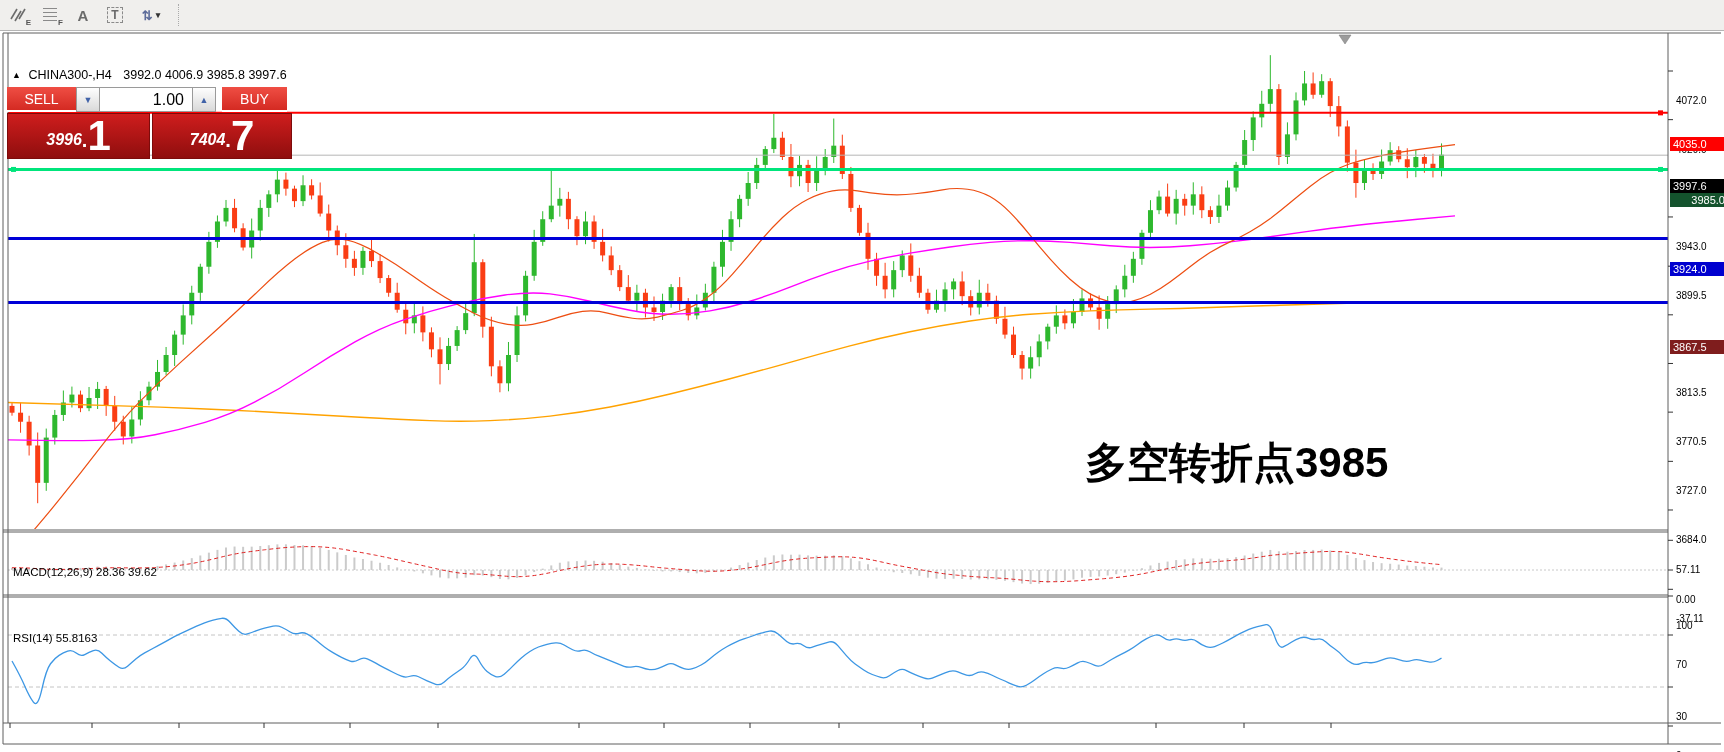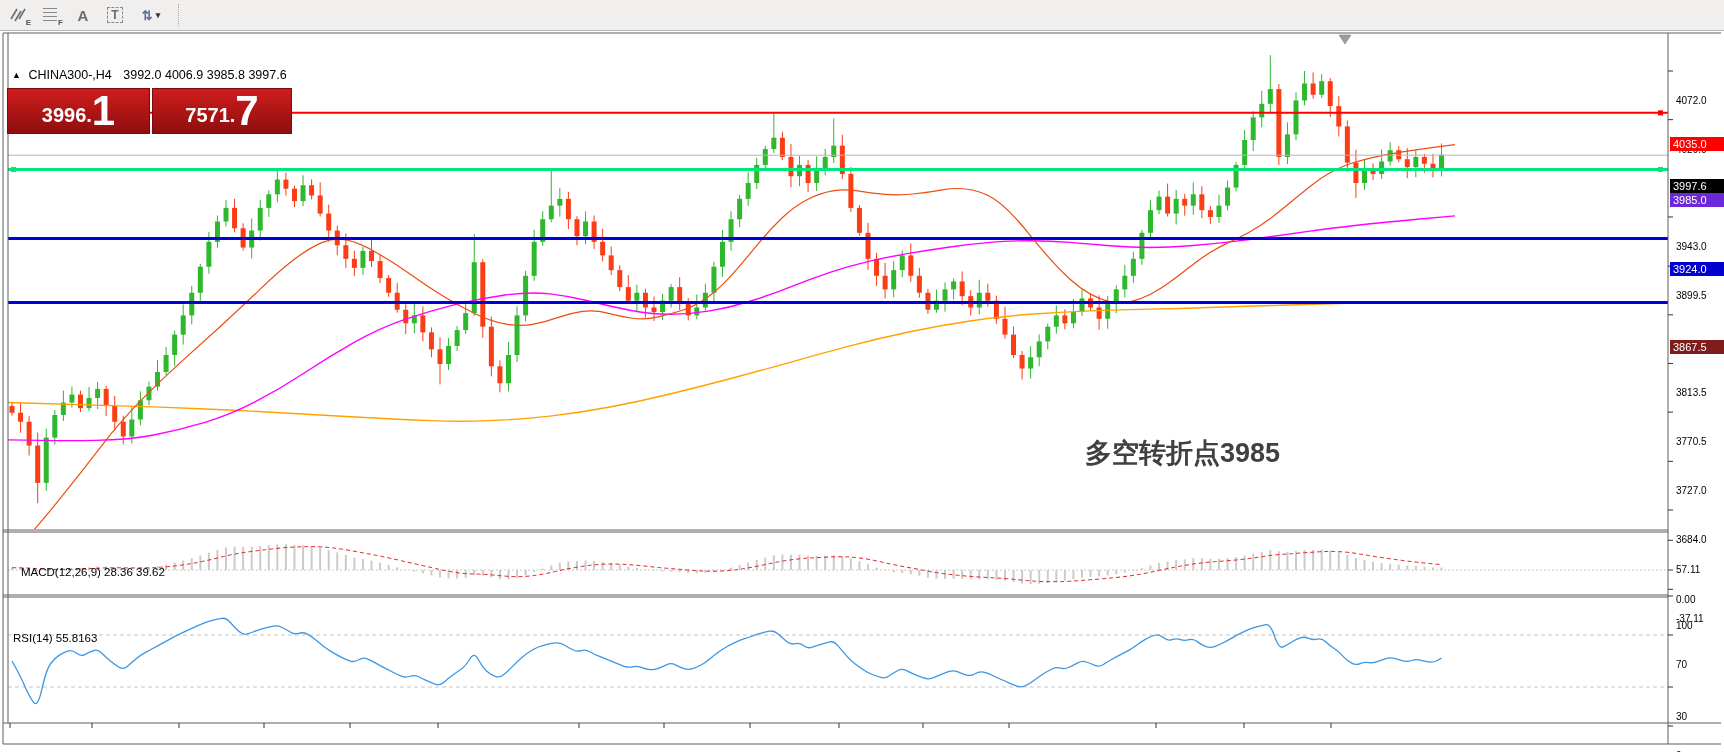--- a/index.html
+++ b/index.html
@@ -32,21 +32,21 @@
   .btn-buy{width:65px;margin-left:6px;}
   .spin-btn{width:24px;background:linear-gradient(#fefefe,#d9d9d9);border:1px solid #9a9a9a;color:#4062a8;
          font-size:9px;display:flex;align-items:center;justify-content:center;cursor:pointer;box-sizing:border-box;}
   #vol-input{width:92px;border:1px solid #9a9a9a;border-left:none;border-right:none;text-align:right;
          font-size:16px;font-family:"Liberation Sans",sans-serif;padding:0 8px 0 0;box-sizing:border-box;}
   .tp-row2{display:flex;margin-top:1px;height:46px;}
   .px-box{background:linear-gradient(#cf1d1d,#8f0e0e);border:1px solid #7d0b0b;color:#fff;
           display:flex;align-items:flex-end;justify-content:center;padding-bottom:3px;box-sizing:border-box;}
   .px-box.sell{width:143px;}
   .px-box.buy{width:140px;margin-left:2px;}
-  .pp{font-size:20px;font-weight:bold;line-height:30px;}
+  .pp{font-size:16px;font-weight:bold;line-height:30px;font-style:italic;}
   .pd{font-size:20px;font-weight:bold;line-height:30px;}
   .pb{font-size:42px;font-weight:bold;line-height:38px;}
   
   #annotation{position:absolute;z-index:5;font-weight:bold;font-family:sans-serif;white-space:nowrap;}
 </style>
 </head>
 <body>
 
 <div id="screen">
 
@@ -667,37 +667,44 @@
         <line x1="1331" y1="723" x2="1331" y2="728" stroke="#333"></line>
       </svg>
 
     <div id="symbol-title">
       <span class="tri">▲</span>
       <span>CHINA300-,H4</span>
       <span style="margin-left:8px;">3992.0 4006.9 3985.8 3997.6</span>
     </div>
 
     <div id="trade-panel">
+      <div class="tp-row1">
+        <div class="btn-sell">SELL</div>
+        <div class="spin-btn">▼</div>
+        <input id="vol-input" value="1.00" style="">
+        <div class="spin-btn">▲</div>
+        <div class="btn-buy">BUY</div>
+      </div>
       <div class="tp-row2">
         <div class="px-box sell">
           <span class="pp">3996</span>
           <span class="pd">.</span>
           <span class="pb">1</span>
         </div>
         <div class="px-box buy">
-          <span class="pp">7571</span>
+          <span class="pp">7404</span>
           <span class="pd">.</span>
           <span class="pb">7</span>
         </div>
       </div>
     </div>
 
-    <div id="annotation" style="left: 1085px; top: 404px; color: #404040; font-size: 27px;">多空转折点3985</div>
-
-    <div class="pane-title" style="left:21px;top:535px;">MACD(12,26,9) 28.36 39.62</div>
+    <div id="annotation" style="left: 1085px; top: 404px; color: #000000; font-size: 42px;">多空转折点3985</div>
+
+    <div class="pane-title" style="left:13px;top:535px;">MACD(12,26,9) 28.36 39.62</div>
     <div class="pane-title" style="left:13px;top:601px;">RSI(14) 55.8163</div>
 
     <div id="price-axis">
         <div class="axis-label" style="left: 1676px; top: 64px;">4072.0</div>
         <div class="axis-label" style="left: 1676px; top: 112.652px;">4029.0</div>
         <div class="axis-label" style="left: 1676px; top: 209.956px;">3943.0</div>
         <div class="axis-label" style="left: 1676px; top: 259.173px;">3899.5</div>
         <div class="axis-label" style="left: 1676px; top: 314px;">3856.5</div>
         <div class="axis-label" style="left: 1676px; top: 356.477px;">3813.5</div>
         <div class="axis-label" style="left: 1676px; top: 405.129px;">3770.5</div>
@@ -705,20 +712,20 @@
         <div class="axis-label" style="left: 1676px; top: 502.999px;">3684.0</div>
         <div class="axis-label" style="left: 1676px; top: 533.303px;">57.11</div>
         <div class="axis-label" style="left: 1676px; top: 563px;">0.00</div>
         <div class="axis-label" style="left: 1676px; top: 582.297px;">-37.11</div>
         <div class="axis-label" style="left: 1676px; top: 589px;">100</div>
         <div class="axis-label" style="left: 1676px; top: 628px;">70</div>
         <div class="axis-label" style="left: 1676px; top: 680px;">30</div>
         <div class="axis-label" style="left: 1676px; top: 719px;">0</div>
         <div class="badge" style="top: 105.863px; background: rgb(255, 0, 0);">4035.0</div>
         <div class="badge" style="top: 148.179px; background: rgb(0, 0, 0);">3997.6</div>
-        <div class="badge" style="top: 162.435px; background: #6d28d9;">3985.0</div>
+        <div class="badge" style="top: 162.435px; background: #14532d; text-align: right;">3985.0</div>
         <div class="badge" style="top: 231.453px; background: rgb(0, 0, 207);">3924.0</div>
         <div class="badge" style="top: 309px; background: #7f1d1d;">3867.5</div>
       </div>
     <div id="time-axis"></div>
 
   </div>
 </div>
 
 </body></html>

